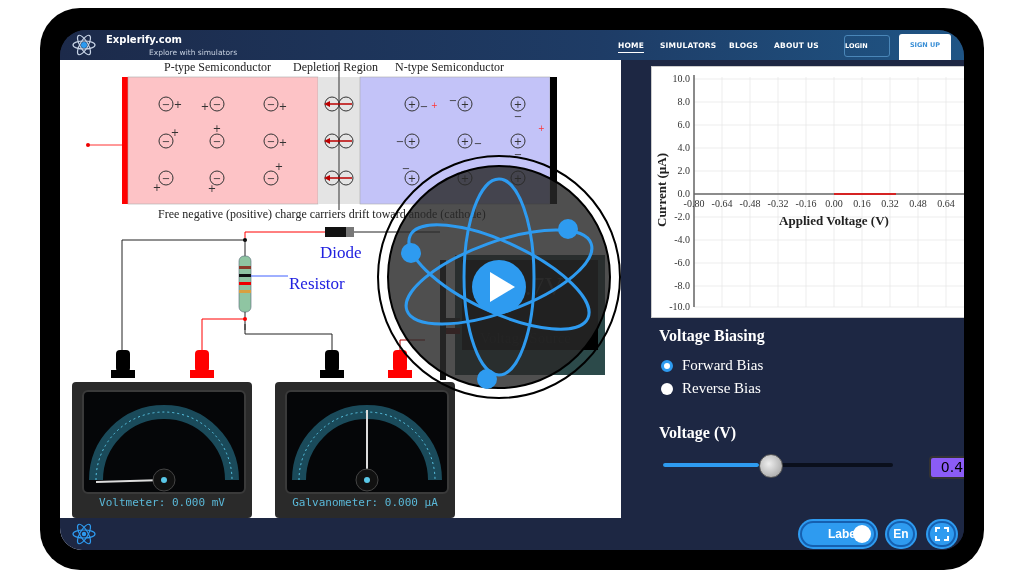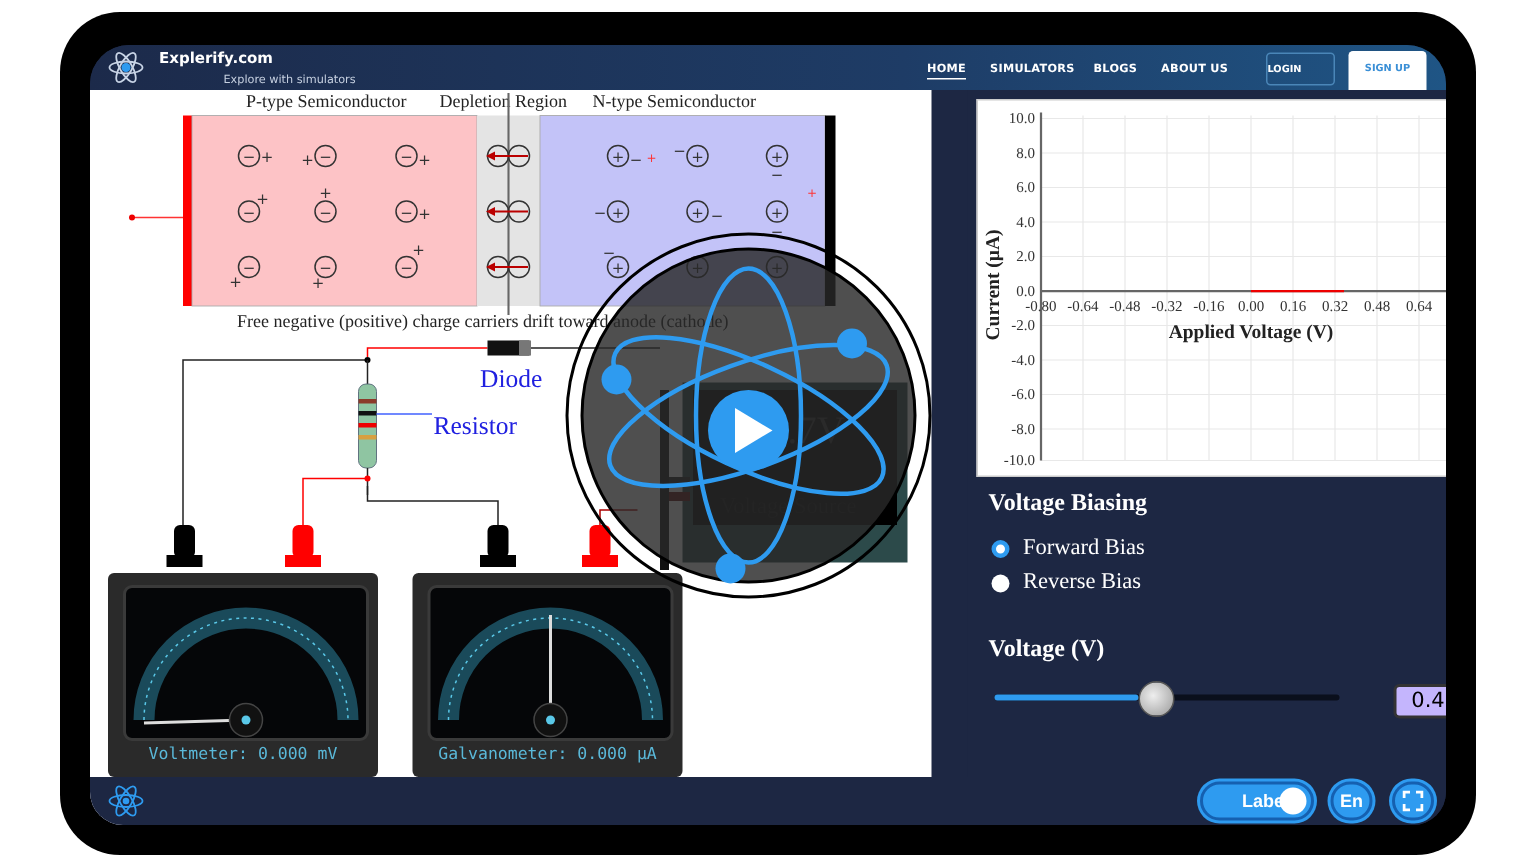--- a/index.html
+++ b/index.html
@@ -23,21 +23,21 @@
   .meter{position:absolute;width:180px;height:136px;background:#2a2a2a;border-radius:4px;}
   .meter .face{position:absolute;left:10px;top:8px;width:160px;height:100px;background:#050608;border-radius:6px;border:2px solid #3a3a3a;}
   .meter .readout{position:absolute;left:0;top:114px;width:180px;text-align:center;color:#5ab8d8;font-family:"DejaVu Sans Mono",monospace;font-size:11px;}
   .rp-h{position:absolute;color:#fff;font-family:"Liberation Serif",serif;font-weight:bold;font-size:16px;}
   .radio-row{position:absolute;left:16px;display:flex;align-items:center;color:#fff;font-family:"Liberation Serif",serif;font-size:15px;}
   .radio{width:12px;height:12px;border-radius:50%;background:#fff;margin-right:9px;box-sizing:border-box;}
   .radio.sel{border:3px solid #2e9bf0;background:#fff;}
   .slider-track{position:absolute;left:18px;top:403px;width:230px;height:4px;background:#0a0f1c;border-radius:2px;}
   .slider-fill{position:absolute;left:0;top:0;width:96px;height:4px;background:#2e9bf0;border-radius:2px;}
   .slider-thumb{position:absolute;left:114px;top:394px;width:22px;height:22px;border-radius:50%;background:radial-gradient(circle at 40% 40%,#eee,#999);border:1px solid #555;}
-  .value-box{position:absolute;left:284px;top:396px;width:42px;height:19px;background:#c4b5fd;border:2px solid #333;border-radius:4px;text-align:center;font-size:14px;line-height:19px;color:#000;font-family:"DejaVu Sans",sans-serif;}
+  .value-box{position:absolute;left:284px;top:396px;width:42px;height:19px;background:#8b5cf6;border:2px solid #333;border-radius:4px;text-align:center;font-size:14px;line-height:19px;color:#000;font-family:"DejaVu Sans",sans-serif;}
   .pill{position:absolute;top:3px;height:26px;border-radius:14px;background:#2e9bf0;border:2px solid #1560b0;box-shadow:0 0 0 2px #2e9bf0;color:#fff;font-weight:bold;font-size:12px;display:flex;align-items:center;justify-content:center;box-sizing:border-box;font-family:"Liberation Sans",sans-serif;}
   .play-overlay{position:absolute;left:377px;top:155px;width:240px;height:240px;border-radius:50%;border:2px solid #000;}
   .play-inner{position:absolute;left:8px;top:8px;width:220px;height:220px;border-radius:50%;background:rgba(40,40,40,0.82);border:2px solid #000;}
 </style>
 </head>
 <body>
 
 <div class="device"></div>
 <div class="screen">
 

